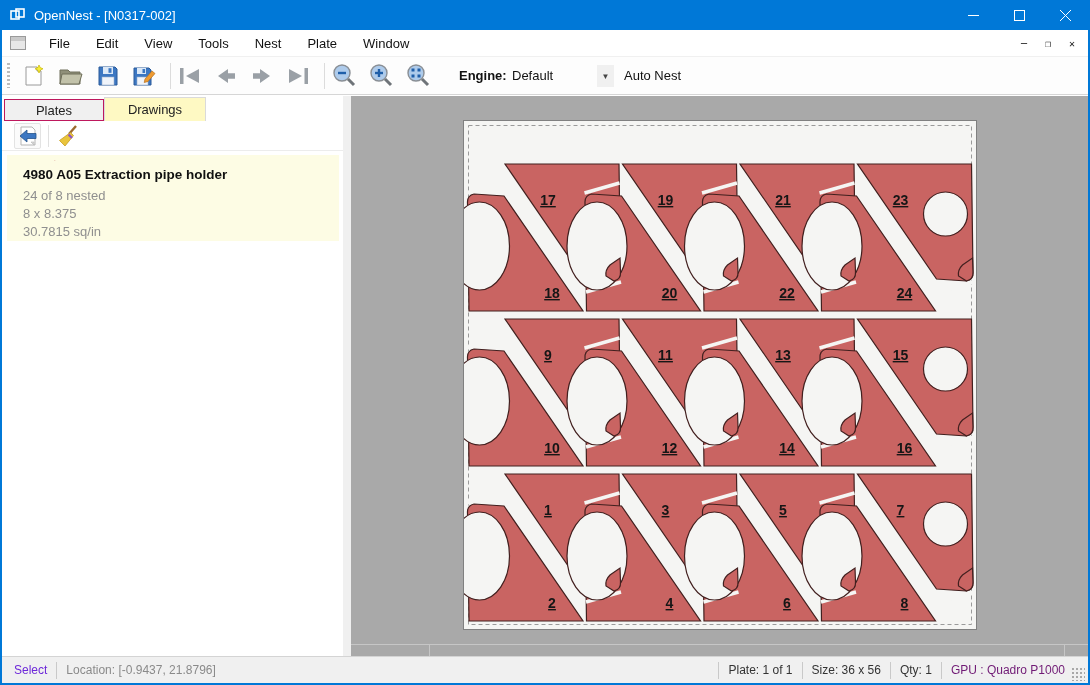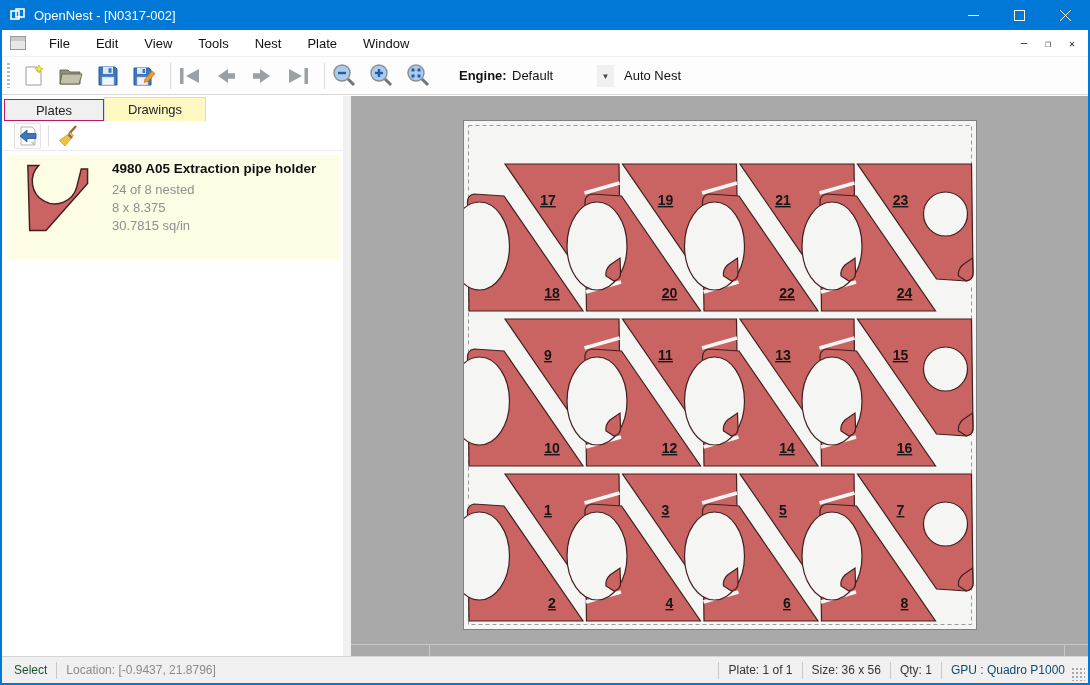--- a/index.html
+++ b/index.html
@@ -30,39 +30,39 @@
   #engine-drop{position:absolute;left:595px;top:8px;width:17px;height:22px;background:#f0f0f0;display:flex;align-items:center;justify-content:center;font-size:8px;color:#444;}
   #auto-nest{position:absolute;left:622px;top:11px;font-size:13px;color:#111;}
   
   #left-panel{position:absolute;left:0;top:96px;width:341px;bottom:27px;background:#fff;}
   .tab{position:absolute;top:1px;height:23px;font-size:13px;color:#222;display:flex;align-items:center;justify-content:center;}
   #tab-plates{left:2px;width:100px;background:#f0f0f0;border:1px solid #be185d;top:3px;height:22px;}
   #tab-drawings{left:102px;width:102px;background:#fef9c3;border:1px solid #dadada;border-bottom:none;top:1px;height:24px;}
   #panel-toolbar{position:absolute;left:0;top:25px;right:0;height:30px;background:#fff;border-bottom:1px solid #ececec;}
   .pbtn{position:absolute;top:2px;width:27px;height:26px;display:flex;align-items:center;justify-content:center;border:1px solid #e3e3e3;border-radius:2px;background:#fbfbfb;}
   .psep{position:absolute;left:46px;top:4px;width:1px;height:22px;background:#e0e0e0;}
-  #drawing-item{position:absolute;left:5px;top:59px;width:332px;height:104px;background:#fdfce4;display:flex;}
+  #drawing-item{position:absolute;left:5px;top:59px;width:332px;height:86px;background:#fdfce4;display:flex;flex-direction:column;}
   #thumb{margin:5px 0 0 7px;width:82px;height:76px;}
   #item-texts{margin-left:16px;margin-top:6px;}
   #item-title{font-size:13.5px;font-weight:bold;color:#111;margin-bottom:5px;}
   .item-line{font-size:13px;color:#8f8f8f;line-height:18px;}
   
   #splitter{position:absolute;left:341px;top:96px;width:8px;bottom:27px;background:#f0f0f0;}
   #canvas{position:absolute;left:349px;top:96px;right:0;bottom:27px;background:#a9a9a9;}
   #plate-svg{position:absolute;left:112px;top:24px;}
   #hscroll-line{position:absolute;left:0;right:0;top:548px;height:1px;background:#c6c6c6;}
   .vdiv{position:absolute;top:549px;width:1px;height:14px;background:#c6c6c6;}
   
   #statusbar{position:absolute;left:0;right:0;bottom:0;height:27px;background:#f0f0f0;border-top:1px solid #d4d4d4;display:flex;align-items:center;font-size:12px;}
   .ssep{width:1px;height:17px;background:#c9c9c9;margin:0 9px;}
-  #status-mode{margin-left:12px;color:#14532d;}
+  #status-mode{margin-left:12px;color:#6d28d9;}
   #status-location{color:#8a8a8a;text-align:center;}
   .spacer{flex:1;}
   .sfield{color:#333;}
-  #status-gpu{color:#0c4a6e;}
+  #status-gpu{color:#701a75;}
   #grip-corner{width:14px;height:14px;margin:8px 3px 0 6px;
     background-image:radial-gradient(circle at 2px 2px,#a8a8a8 1px,transparent 1.2px);
     background-size:4px 4px;}
 </style>
 </head>
 <body>
 
 <div id="window">
 
   <div id="titlebar">

